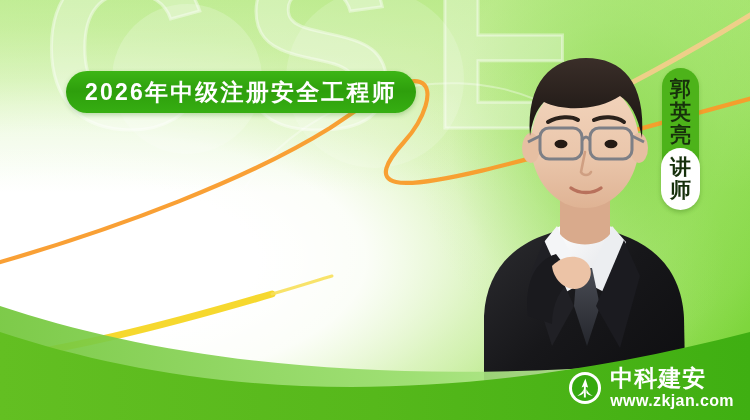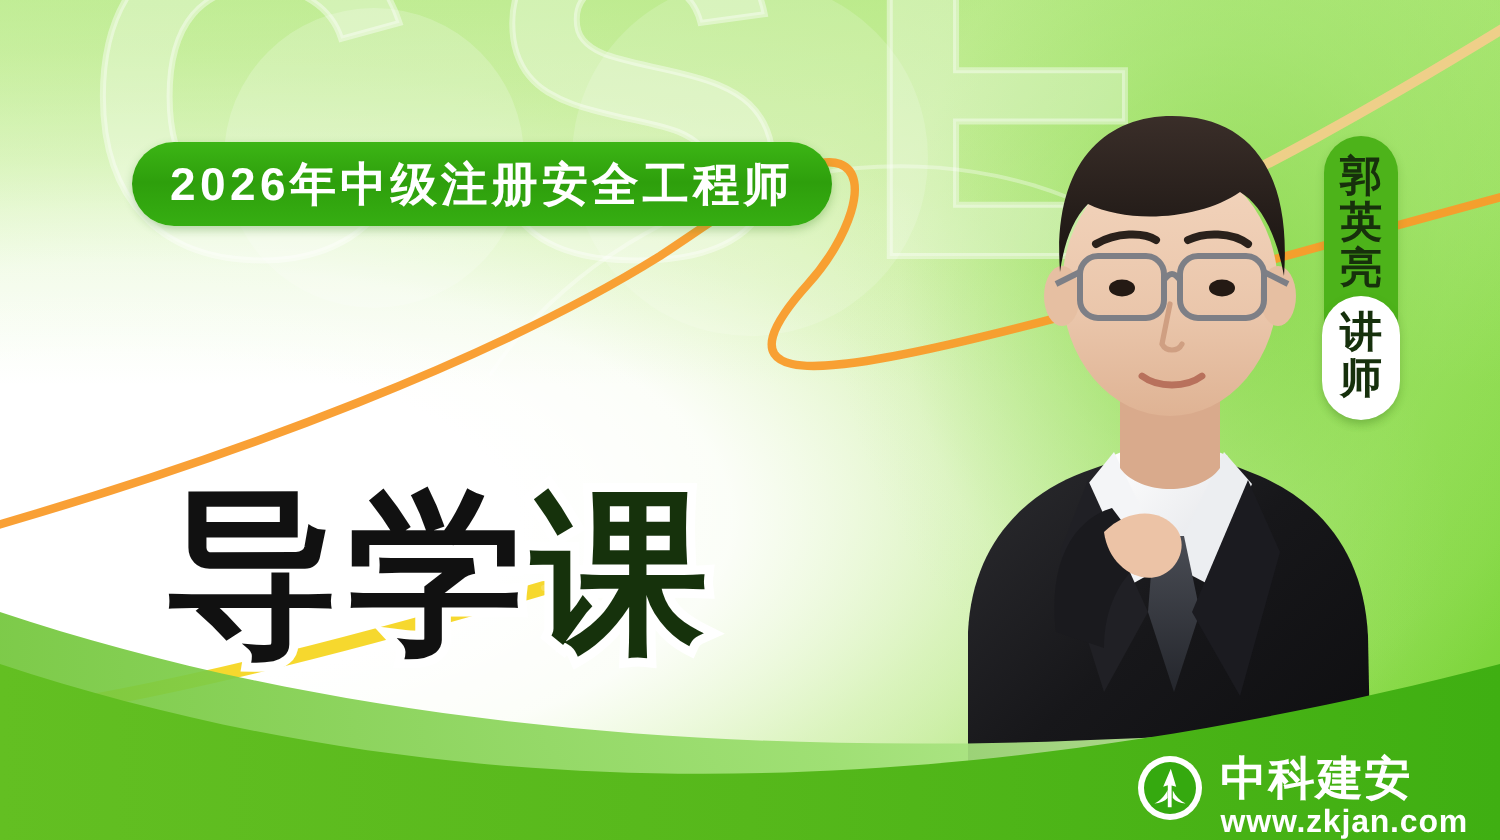--- a/index.html
+++ b/index.html
@@ -136,22 +136,22 @@
     justify-content:center;
     box-shadow:0 2px 5px rgba(60,110,30,0.18);
   }
   .role-badge span{
     color:#16300c;font-size:21px;font-weight:700;line-height:1.08;
     display:block;
   }
 
   
   .logo{
-    position:absolute;right:16px;bottom:0;
-    display:flex;align-items:flex-start;gap:9px;
+    position:absolute;right:16px;bottom:11px;
+    display:flex;align-items:center;gap:9px;
   }
   .logo-mark{
     width:32px;height:32px;border-radius:50%;
     background:#ffffff;
     display:flex;align-items:center;justify-content:center;
     flex:0 0 auto;
   }
   .logo-text{display:flex;flex-direction:column;line-height:1;}
   .logo-name{
     color:#ffffff;font-size:23px;font-weight:800;letter-spacing:1px;
@@ -265,21 +265,20 @@
       </linearGradient>
     </defs>
     <path d="M 0 26 C 180 86 420 112 750 74 L 750 140 L 0 140 Z" fill="url(#wLight)" opacity="0.92"></path>
     <path d="M 0 52 C 200 118 440 132 750 52 L 750 140 L 0 140 Z" fill="url(#wMain)"></path>
   </svg>
 
   <div class="top-badge">
     <span>2026年中级注册安全工程师</span>
   </div>
 
-  <div class="title-sub"><span>导学</span><span class="dark">课</span></div>
 
   <div class="name-badge">
     <span>郭</span>
     <span>英</span>
     <span>亮</span>
   </div>
   <div class="role-badge">
     <span>讲</span>
     <span>师</span>
   </div>

